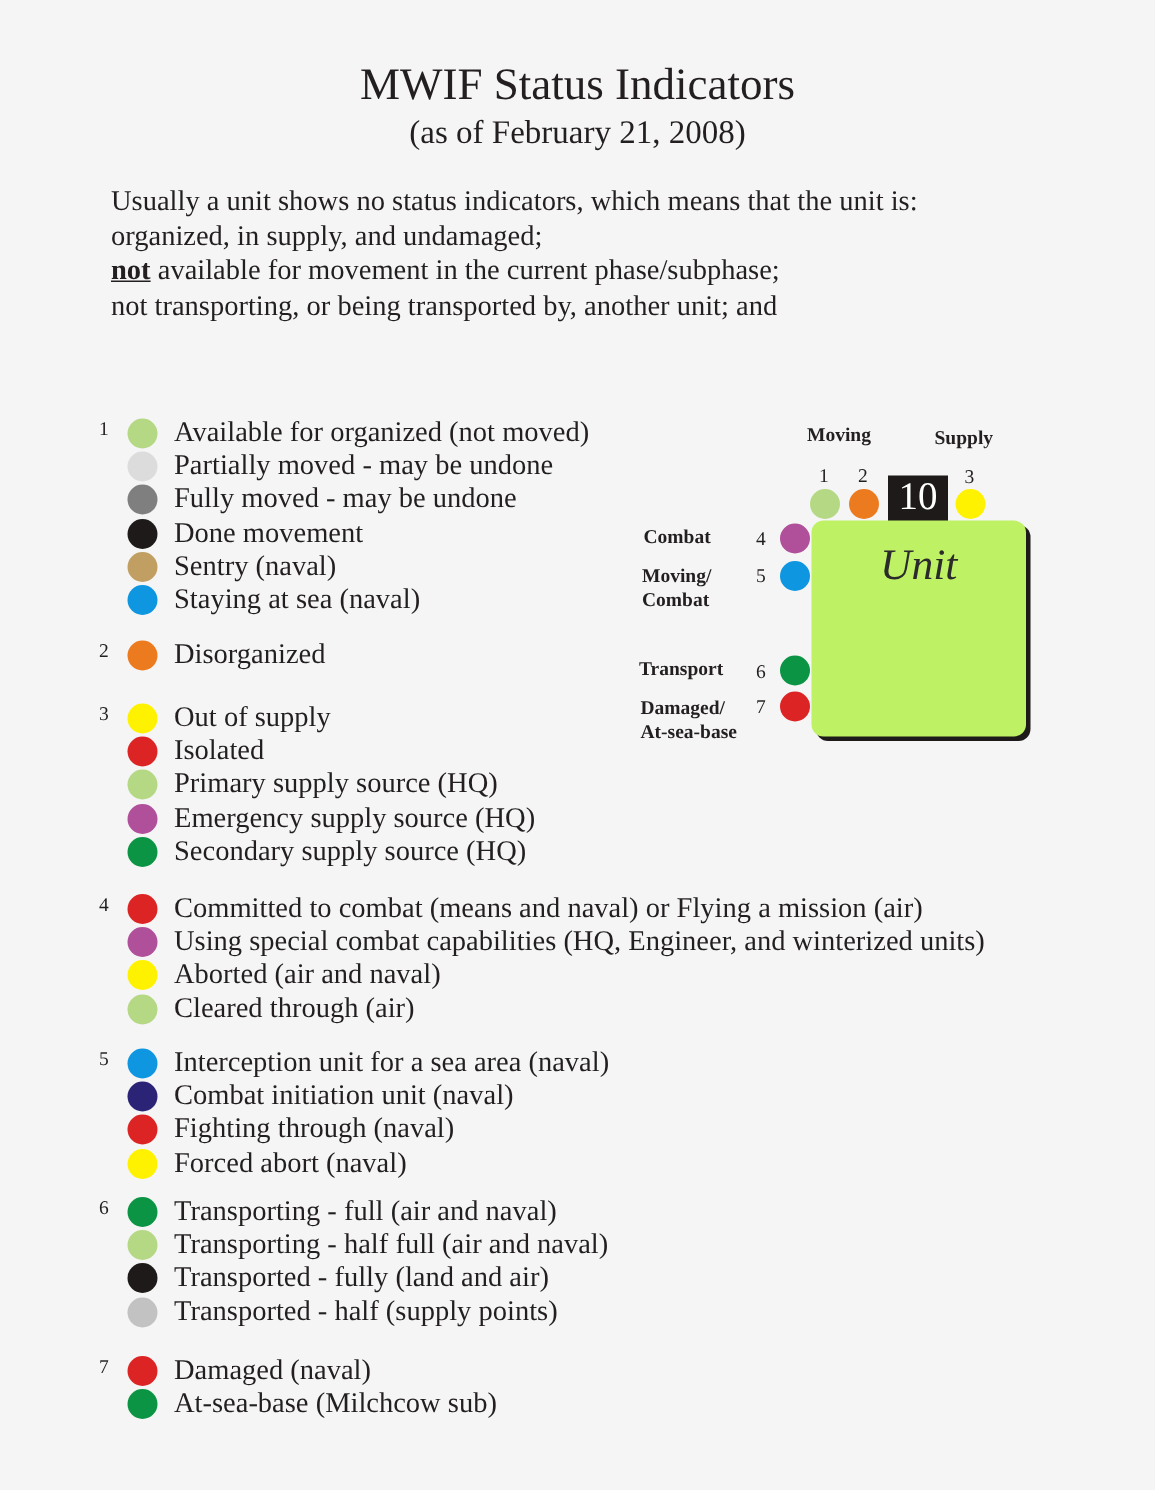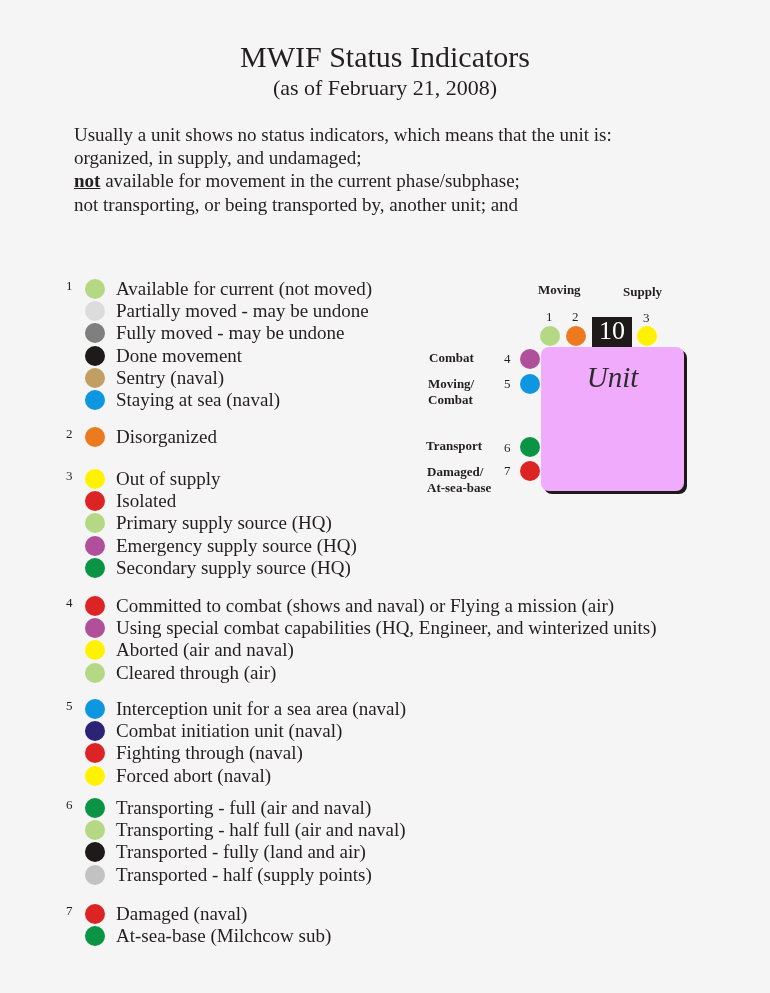--- a/index.html
+++ b/index.html
@@ -18,21 +18,21 @@
   .num { position:absolute; left:0; top:0; font-size:13px; line-height:16px; }
   .dot { position:absolute; left:19px; top:1px; width:20px; height:20px; border-radius:50%; }
   .lbl { position:absolute; left:50px; top:0; font-size:19px; line-height:21px; }
 
   .diag-label { position:absolute; font-family:"Liberation Serif", serif; font-weight:bold; font-size:13px; line-height:15px; white-space:nowrap;text-align:center; }
   .diag-num { position:absolute; font-size:13px; line-height:15px; }
   .diag-dot { position:absolute; width:20px; height:20px; border-radius:50%; }
   .counter { position:absolute; left:592px; top:317px; width:40px; height:39px; background:#1e1a19; color:#fff; font-size:26px; line-height:28px; text-align:center; }
   .unit-box {
     position:absolute; left:541px; top:347px; width:143px; height:144px;
-    background:#f0abfc; border-radius:8px; box-shadow:3px 3px 0 #1e1a19;
+    background:#bef264; border-radius:8px; box-shadow:3px 3px 0 #1e1a19;
     text-align:center; font-style:italic; font-size:29px; line-height:33px; color:#2b2b2b;
   }
   .unit-box div { margin:0; }
 </style>
 </head>
 <body>
 
 <div class="title">MWIF Status Indicators</div>
 <div class="subtitle">(as of February 21, 2008)</div>
 
@@ -41,21 +41,21 @@
   <div>organized, in supply, and undamaged;</div>
   <div><u><b>not</b></u><span> available for movement in the current phase/subphase;</span></div>
   <div>not transporting, or being transported by, another unit; and</div>
 </div>
 
 <div id="groups">
     <div class="group" style="top: 278px;">
       <div class="row">
         <span class="num">1</span>
         <span class="dot" style="background: rgb(181, 216, 132);"></span>
-        <span class="lbl">Available for current (not moved)</span>
+        <span class="lbl">Available for organized (not moved)</span>
       </div>
       <div class="row">
         <span class="dot" style="background: rgb(220, 220, 220);"></span>
         <span class="lbl">Partially moved - may be undone</span>
       </div>
       <div class="row">
         <span class="dot" style="background: rgb(127, 127, 127);"></span>
         <span class="lbl">Fully moved - may be undone</span>
       </div>
       <div class="row">
@@ -98,21 +98,21 @@
       </div>
       <div class="row">
         <span class="dot" style="background: rgb(11, 148, 68);"></span>
         <span class="lbl">Secondary supply source (HQ)</span>
       </div>
     </div>
     <div class="group" style="top: 595px;">
       <div class="row">
         <span class="num">4</span>
         <span class="dot" style="background: rgb(221, 36, 36);"></span>
-        <span class="lbl">Committed to combat (shows and naval) or Flying a mission (air)</span>
+        <span class="lbl">Committed to combat (means and naval) or Flying a mission (air)</span>
       </div>
       <div class="row">
         <span class="dot" style="background: rgb(176, 79, 154);"></span>
         <span class="lbl">Using special combat capabilities (HQ, Engineer, and winterized units)</span>
       </div>
       <div class="row">
         <span class="dot" style="background: rgb(255, 242, 0);"></span>
         <span class="lbl">Aborted (air and naval)</span>
       </div>
       <div class="row">

